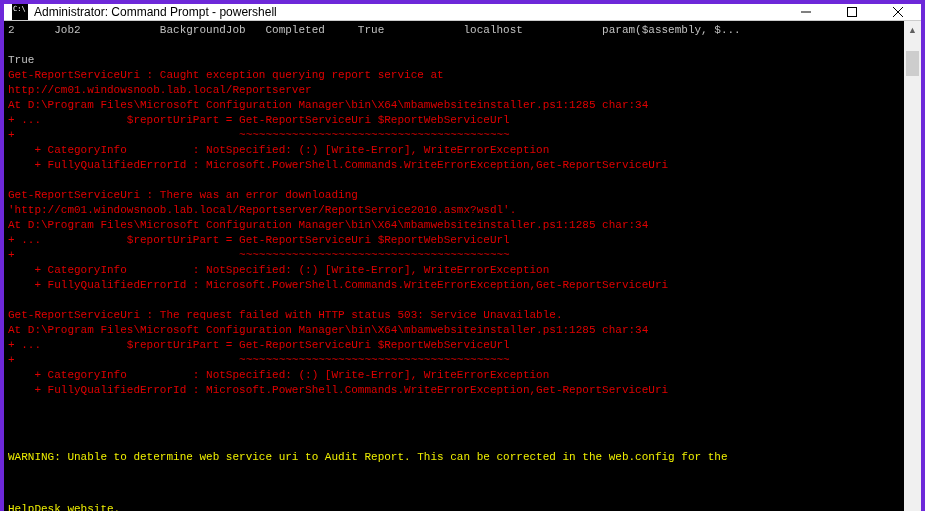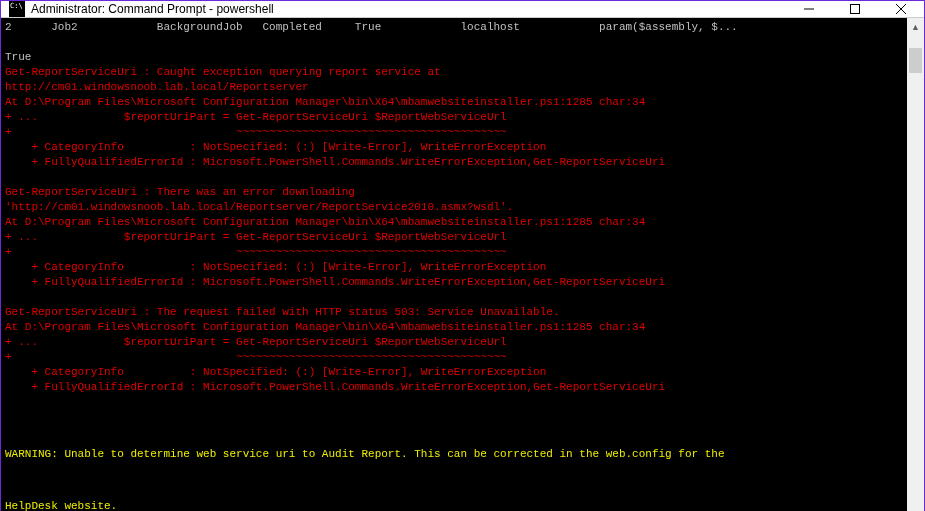--- a/index.html
+++ b/index.html
@@ -7,21 +7,21 @@
     font-family: "Segoe UI", Tahoma, sans-serif;
     background: #f0f0f0;
     width: 925px;
     height: 511px;
     overflow: hidden;
   }
   .window {
     width: 925px;
     height: 511px;
     background: #fff;
-    border: 1px solid #6d28d9;
+    border: 4px solid #6d28d9;
     display: flex;
     flex-direction: column;
   }
   .titlebar {
     height: 30px;
     background: #fff;
     display: flex;
     align-items: center;
     border-bottom: 1px solid #ccc;
     user-select: none;

